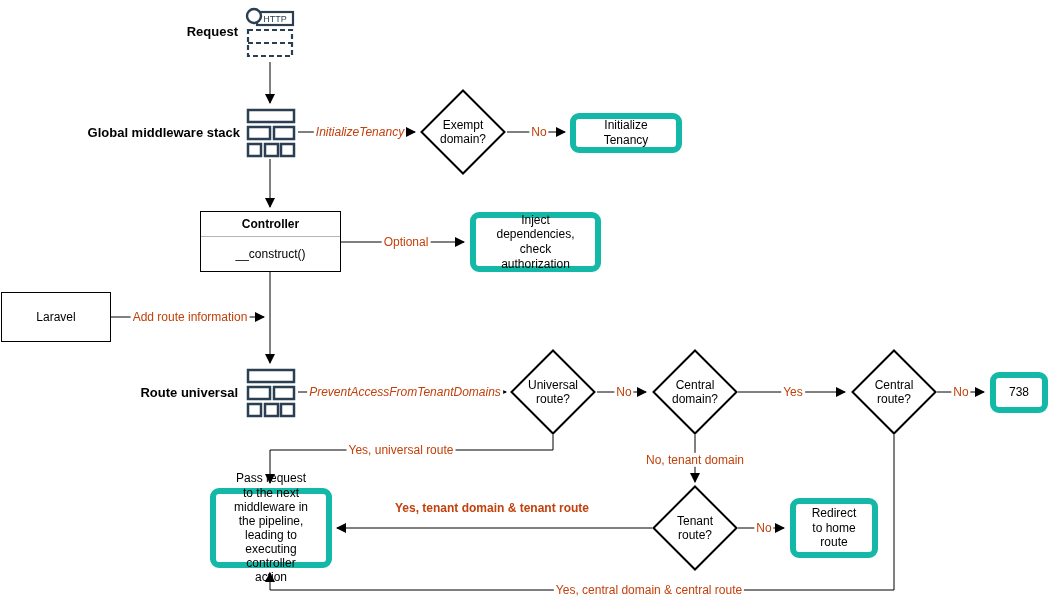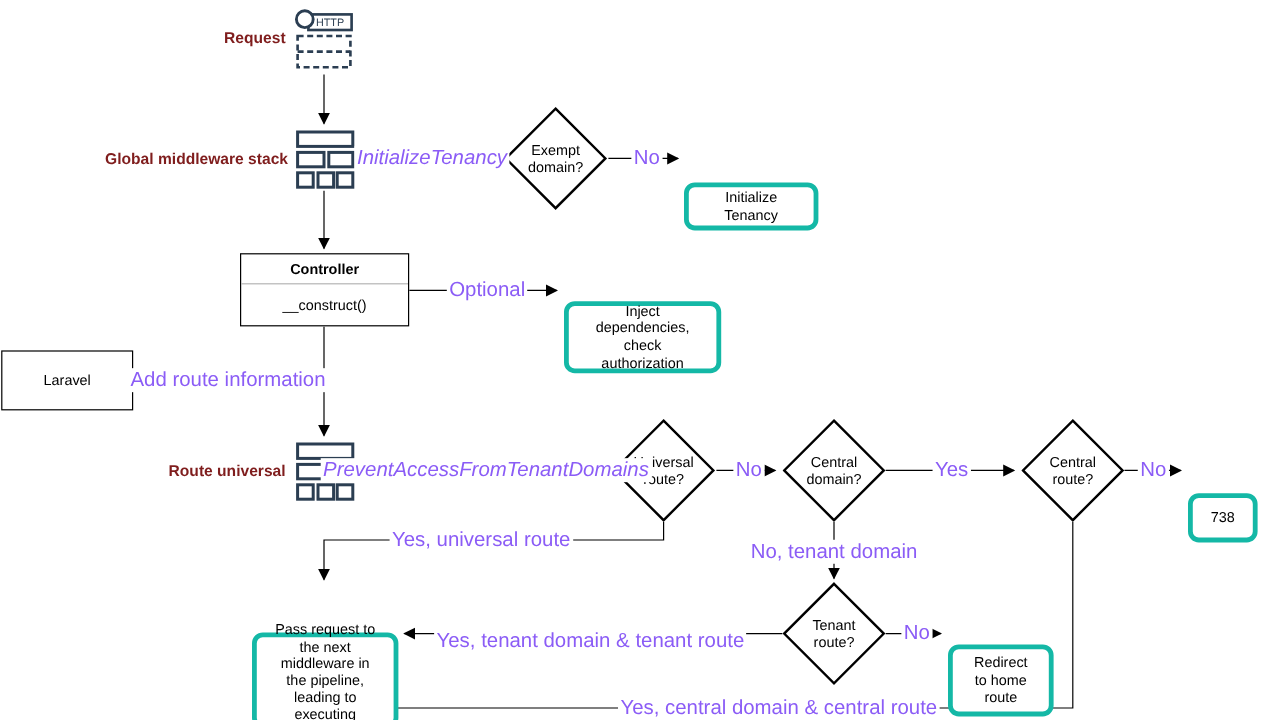--- a/index.html
+++ b/index.html
@@ -2,36 +2,36 @@
 <html><head>
 <meta charset="utf-8">
 <style>
   html,body{margin:0;padding:0;background:#fff;}
   #canvas{position:relative;width:1052px;height:600px;background:#fff;
           font-family:"Liberation Sans",sans-serif;overflow:hidden;}
   #edges{position:absolute;left:0;top:0;z-index:0;}
   .node{position:absolute;box-sizing:border-box;display:flex;align-items:center;
         justify-content:center;text-align:center;font-size:12px;line-height:1.22;
         color:#000;background:#fff;z-index:1;}
-  .rounded{border:4px solid #14b8a6;border-radius:9px;padding:2px 14px;margin-top:39px;}
+  .rounded{border:6px solid #14b8a6;border-radius:9px;padding:2px 14px;}
   .plain{border:1px solid #000;}
   .uml{position:absolute;box-sizing:border-box;border:1px solid #000;background:#fff;z-index:1;
        display:flex;flex-direction:column;font-size:12px;color:#000;text-align:center;}
   .uml .hdr{flex:0 0 24px;display:flex;align-items:center;justify-content:center;
             font-weight:bold;border-bottom:1px solid #b5b5b5;}
   .uml .bdy{flex:1;display:flex;align-items:center;justify-content:center;}
   .diamond{position:absolute;z-index:1;display:flex;align-items:center;justify-content:center;}
   .diamond svg{position:absolute;left:0;top:0;width:100%;height:100%;}
   .diamond .lbl{position:relative;z-index:1;font-size:12px;text-align:center;line-height:1.2;
                 width:72px;}
   .icon{position:absolute;z-index:1;}
-  .stage{position:absolute;z-index:1;font-weight:bold;font-size:13px;color:#7f1d1d;
+  .stage{position:absolute;z-index:1;font-weight:bold;font-size:13px;color:#000000;
          text-align:right;white-space:nowrap;}
   .elabel{position:absolute;z-index:2;transform:translate(-50%,-50%);background:#fff;
-          font-size:17px;color:#8b5cf6;padding:0 2px;white-space:nowrap;line-height:1.2;}
+          font-size:12px;color:#c2410c;padding:0 2px;white-space:nowrap;line-height:1.2;}
   .it{font-style:italic;}
   .bold{font-weight:normal;}
 </style>
 </head>
 <body>
 
 <div id="canvas">
 
   <svg id="edges" width="1052" height="600">
     <defs>
@@ -167,16 +167,16 @@
   <div class="elabel" style="left:539px;top:132px;">No</div>
   <div class="elabel" style="left:406px;top:242px;">Optional</div>
   <div class="elabel" style="left:190px;top:317px;">Add route information</div>
   <div class="elabel it" style="left:405px;top:392px;">PreventAccessFromTenantDomains</div>
   <div class="elabel" style="left:624px;top:392px;">No</div>
   <div class="elabel" style="left:793px;top:392px;">Yes</div>
   <div class="elabel" style="left:961px;top:392px;">No</div>
   <div class="elabel" style="left:401px;top:450px;">Yes, universal route</div>
   <div class="elabel" style="left:695px;top:460px;">No, tenant domain</div>
   <div class="elabel" style="left:764px;top:528px;">No</div>
-  <div class="elabel" style="left:492px;top:534px;">Yes, tenant domain &amp; tenant route</div>
+  <div class="elabel" style="left:492px;top:508px;font-weight:bold;">Yes, tenant domain &amp; tenant route</div>
   <div class="elabel" style="left:649px;top:590px;">Yes, central domain &amp; central route</div>
 
 </div>
 
 </body></html>

